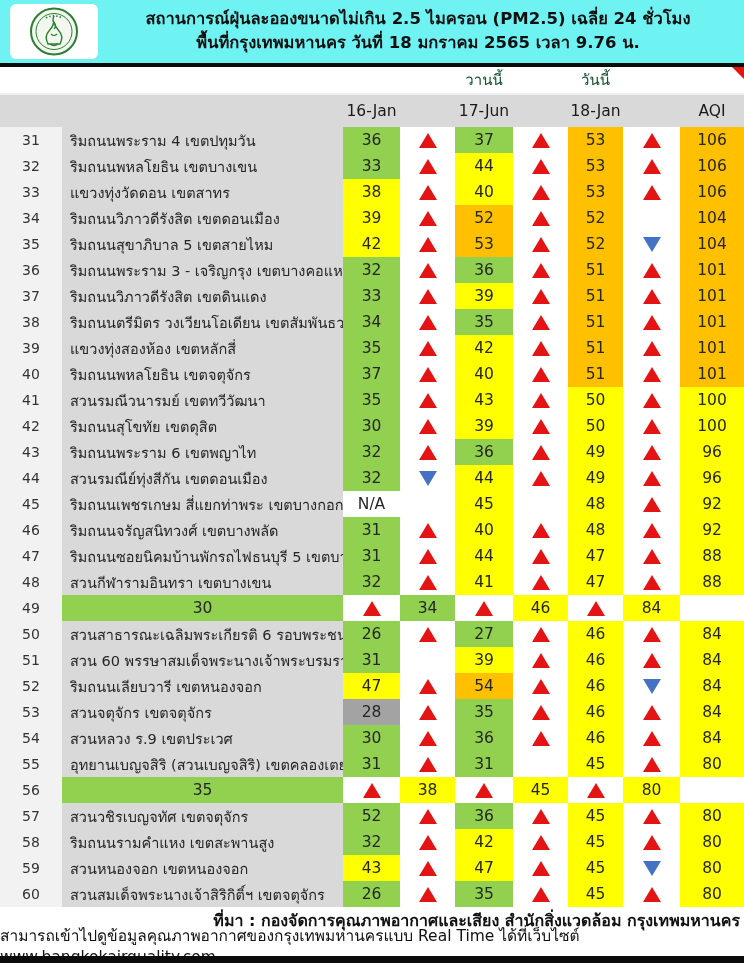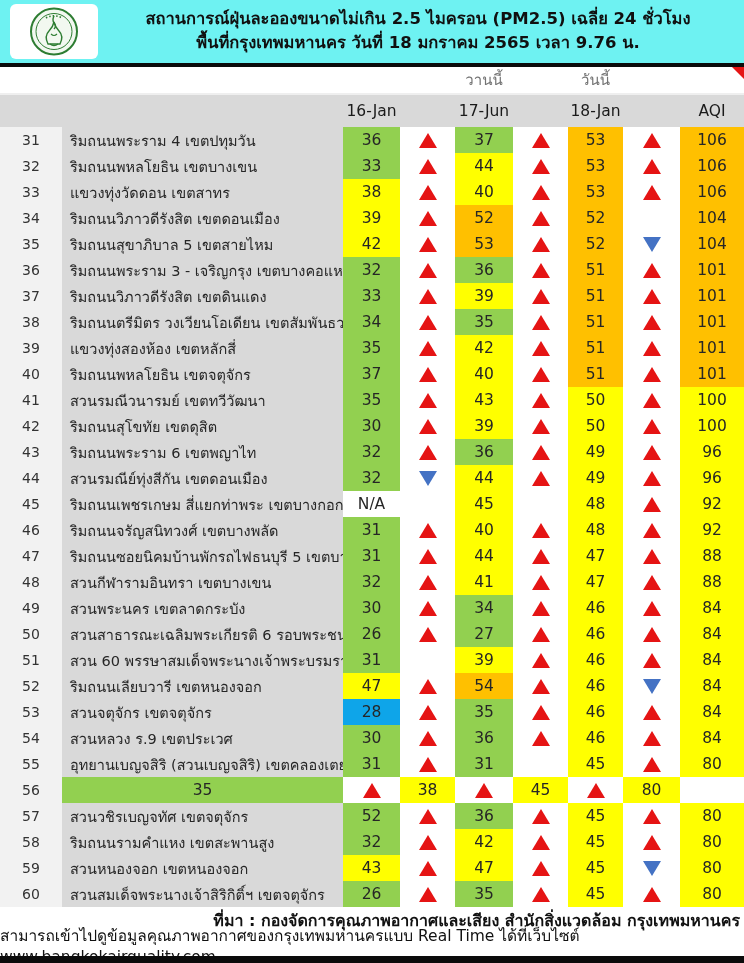--- a/index.html
+++ b/index.html
@@ -11,21 +11,21 @@
   
   .banner { position:absolute; left:0; top:0; width:744px; height:63px; background:#6ef2f2; }
   .black-line { position:absolute; left:0; top:63px; width:744px; height:4px; background:#0b0b0b; }
   .logo-card { position:absolute; left:10px; top:4px; width:88px; height:55px; background:#ffffff; border-radius:6px; }
   .logo-card svg { display:block; width:88px; height:55px; }
   .titles { position:absolute; left:98px; right:6px; top:0; height:63px; display:flex; flex-direction:column; justify-content:center; gap:3px; text-align:center; }
   .title-line { font-size:16.5px; font-weight:bold; color:#101010; line-height:1.25; }
   
   .grid9 { display:grid; grid-template-columns:62px 281px 57px 55px 58px 55px 55px 57px 64px; }
   .subheader { position:absolute; top:67px; left:0; width:744px; height:26px; background:#ffffff; align-items:center; }
-  .day-label { text-align:center; font-size:15px; color:#737373; }
+  .day-label { text-align:center; font-size:15px; color:#14532d; }
   .lbl-yesterday { grid-column:5; }
   .lbl-today { grid-column:7; }
   .corner-marker { position:absolute; top:67px; right:0; width:0; height:0;
     border-right:12px solid #e51414; border-bottom:12px solid transparent; }
   
   .colheader { position:absolute; top:93px; left:0; width:744px; height:34px; background:#d9d9d9; align-items:center; border-top:2px solid #efefef; box-sizing:border-box; }
   .station-h { grid-column:1 / span 2; padding-left:5px; font-weight:bold; font-size:16px; white-space:nowrap; overflow:hidden; }
   .date-h { text-align:center; font-size:15.5px; }
   .dh16 { grid-column:3; } .dh17 { grid-column:5; } .dh18 { grid-column:7; } .dhaqi { grid-column:9; }
   
@@ -378,21 +378,20 @@
           <span class="tri up" style="border-bottom-color: rgb(229, 20, 20);"></span>
         </div>
         <div class="cell c-val" style="background: rgb(255, 255, 0);">47</div>
         <div class="cell c-arrow">
           <span class="tri up" style="border-bottom-color: rgb(229, 20, 20);"></span>
         </div>
         <div class="cell c-val" style="background: rgb(255, 255, 0);">88</div>
       </div>
       <div class="trow">
         <div class="cell c-num">49</div>
-        <div class="cell c-name">สวนพระนคร เขตลาดกระบัง</div>
         <div class="cell c-val" style="background: rgb(146, 208, 80);">30</div>
         <div class="cell c-arrow">
           <span class="tri up" style="border-bottom-color: rgb(229, 20, 20);"></span>
         </div>
         <div class="cell c-val" style="background: rgb(146, 208, 80);">34</div>
         <div class="cell c-arrow">
           <span class="tri up" style="border-bottom-color: rgb(229, 20, 20);"></span>
         </div>
         <div class="cell c-val" style="background: rgb(255, 255, 0);">46</div>
         <div class="cell c-arrow">
@@ -445,21 +444,21 @@
         </div>
         <div class="cell c-val" style="background: rgb(255, 255, 0);">46</div>
         <div class="cell c-arrow">
           <span class="tri down" style="border-top-color: rgb(68, 114, 196);"></span>
         </div>
         <div class="cell c-val" style="background: rgb(255, 255, 0);">84</div>
       </div>
       <div class="trow">
         <div class="cell c-num">53</div>
         <div class="cell c-name">สวนจตุจักร เขตจตุจักร</div>
-        <div class="cell c-val" style="background: #0ea5e9;">28</div>
+        <div class="cell c-val" style="background: #a3a3a3;">28</div>
         <div class="cell c-arrow">
           <span class="tri up" style="border-bottom-color: rgb(229, 20, 20);"></span>
         </div>
         <div class="cell c-val" style="background: rgb(146, 208, 80);">35</div>
         <div class="cell c-arrow">
           <span class="tri up" style="border-bottom-color: rgb(229, 20, 20);"></span>
         </div>
         <div class="cell c-val" style="background: rgb(255, 255, 0);">46</div>
         <div class="cell c-arrow">
           <span class="tri up" style="border-bottom-color: rgb(229, 20, 20);"></span>

